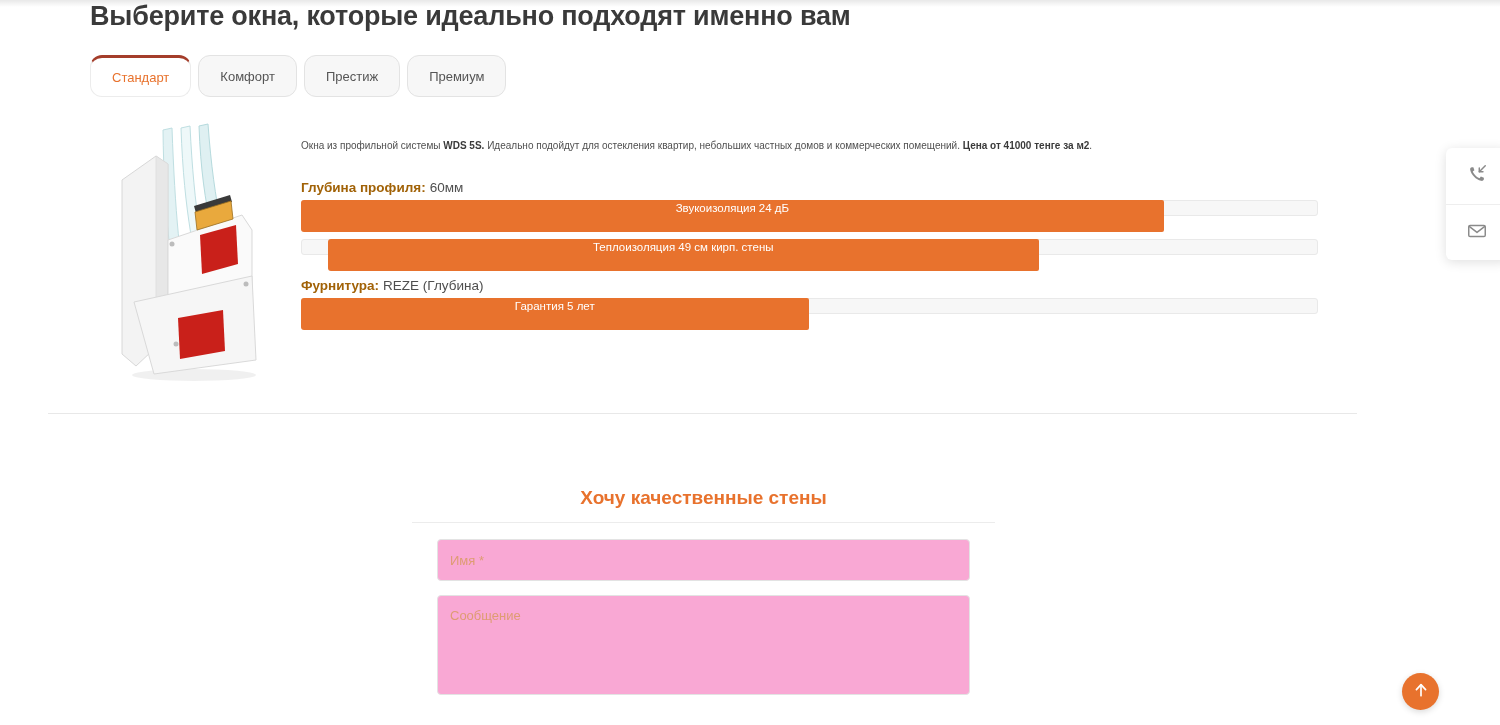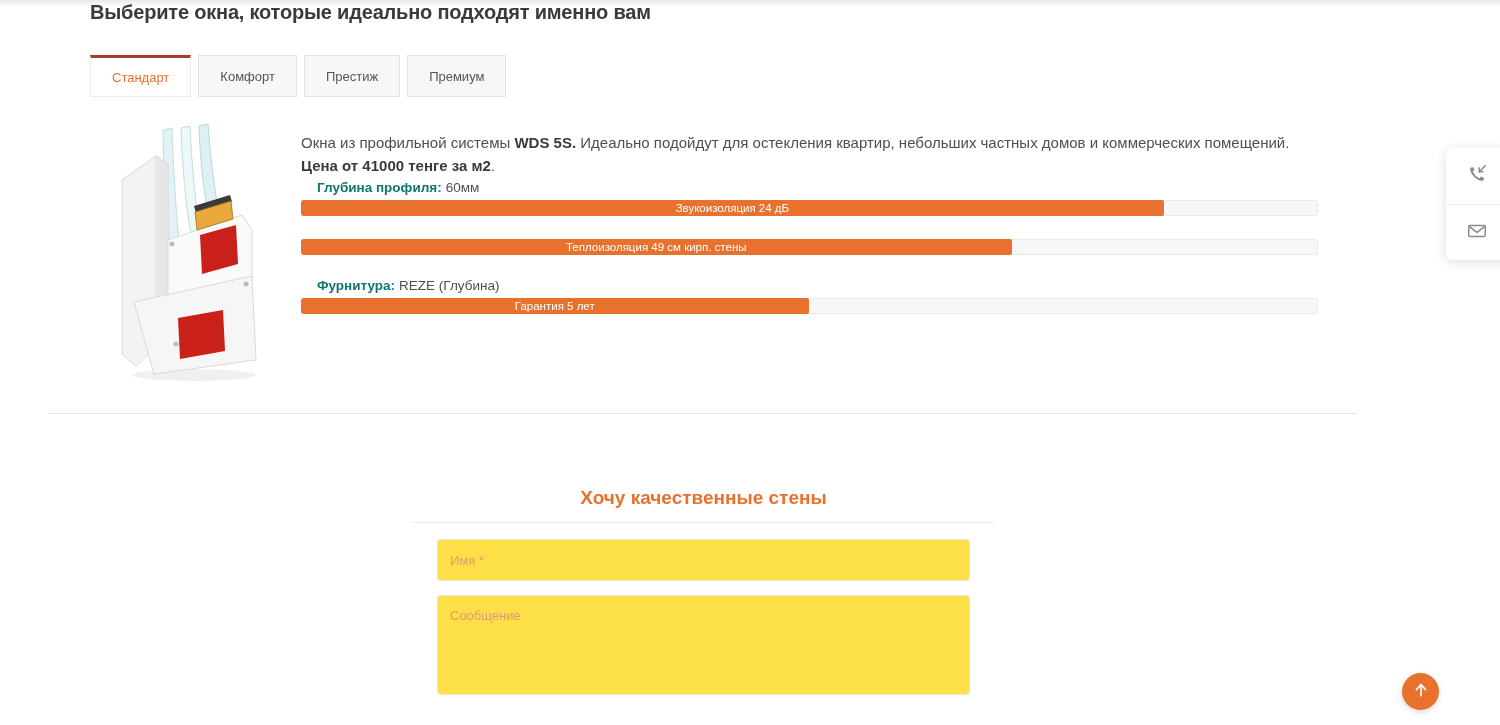--- a/index.html
+++ b/index.html
@@ -5,54 +5,54 @@
   * { margin:0; padding:0; box-sizing:border-box; }
   html,body { width:1500px; height:725px; }
   body {
     position:relative; overflow:hidden; background:#ffffff;
     font-family:"Liberation Sans","DejaVu Sans",sans-serif; color:#4f4f4f;
   }
   .top-shadow { position:absolute; left:0; top:0; width:1500px; height:7px;
     background:linear-gradient(to bottom, rgba(0,0,0,0.09), rgba(0,0,0,0)); }
 
   
-  .section-title { position:absolute; left:90px; top:1px; font-size:20px; font-weight:bold;
+  .section-title { position:absolute; left:90px; top:1px; font-size:27px; font-weight:bold;
     color:#3a3a3a; letter-spacing:-0.2px; }
 
   
   .tabs { position:absolute; left:90px; top:55px; display:flex; gap:7px; }
   .tab { height:42px; padding:0 21px; display:flex; align-items:center; font-size:13px;
-    color:#555; background:#f7f7f7; border:1px solid #e3e3e3; border-radius:0; cursor:pointer; }
+    color:#555; background:#f7f7f7; border:1px solid #e3e3e3; border-radius:12px; cursor:pointer; }
   .tab.active { background:#ffffff; color:#e8722d; border:1px solid #ececec;
     border-top:3px solid #a43d2a; }
 
   
   .product-image { position:absolute; left:106px; top:122px; width:158px; height:262px; }
   .product-info { position:absolute; left:301px; top:131px; width:1017px; }
-  .desc { font-size:15px; line-height:23px; color:#4f4f4f; margin-bottom:3px; }
+  .desc { font-size:10px; line-height:30px; color:#4f4f4f; margin-bottom:19px; }
   .desc b { color:#3a3a3a; }
   .spec-row { margin-bottom:23px; }
   .spec-label { font-size:13.5px; margin-bottom:5px; }
-  .spec-label b { color:#0f766e;margin-left:16px; }
+  .spec-label b { color:#a16207; }
   .spec-label span.val { color:#4f4f4f; margin-left:4px; font-weight:normal; }
   .bar-track { position:relative; width:100%; height:16px; background:#f7f7f7;
     border:1px solid #e9e9e9; border-radius:3px; }
-  .bar-fill { position:absolute; left:-1px; top:-1px; height:16px; background:#e8722d;
+  .bar-fill { position:absolute; left:-1px; top:-1px; height:32px; background:#e8722d;
     border-radius:3px 2px 2px 3px; color:#ffffff; font-size:11.5px; line-height:16px;
     text-align:center; white-space:nowrap; overflow:hidden; }
 
   .divider { position:absolute; left:48px; top:413px; width:1309px; height:0;
     border-top:1px solid #e8e8e8; }
 
   
   .form-wrap { position:absolute; left:412px; top:487px; width:583px; }
   .form-title { text-align:center; color:#e8722d; font-size:19px; font-weight:bold; margin-bottom:13px; }
   .form-divider { border-top:1px solid #ececec; margin-bottom:16px; }
   .form-fields { padding:0 25px; }
-  .form-input, .form-textarea { display:block; width:100%; background:#fde047;
+  .form-input, .form-textarea { display:block; width:100%; background:#f9a8d4;
     border:1px solid #e3e3e3; border-radius:4px; font-size:13px; color:#555;
     font-family:"Liberation Sans","DejaVu Sans",sans-serif; outline:none; }
   .form-input { height:42px; padding:0 12px; margin-bottom:14px; }
   .form-textarea { height:100px; padding:12px; resize:none; }
   .form-input::placeholder, .form-textarea::placeholder { color:#de9c72; opacity:1; }
 
   
   .contact-panel { position:absolute; left:1446px; top:148px; width:62px; height:112px;
     background:#ffffff; border-radius:6px 0 0 6px; box-shadow:0 2px 12px rgba(0,0,0,0.13); }
   .contact-cell { width:100%; height:56px; display:flex; align-items:center; justify-content:center;
@@ -110,21 +110,21 @@
 
   <div class="spec-row">
     <div class="spec-label"><b>Глубина профиля:</b><span class="val">60мм</span></div>
     <div class="bar-track">
       <div class="bar-fill" style="width: 85%;">Звукоизоляция 24 дБ</div>
     </div>
   </div>
 
   <div class="spec-row">
     <div class="bar-track">
-      <div class="bar-fill" style="width: 70%;">Теплоизоляция 49 см кирп. стены</div>
+      <div class="bar-fill" style="width: 70%; margin-left: 27px;">Теплоизоляция 49 см кирп. стены</div>
     </div>
   </div>
 
   <div class="spec-row">
     <div class="spec-label"><b>Фурнитура:</b><span class="val">REZE (Глубина)</span></div>
     <div class="bar-track">
       <div class="bar-fill" style="width: 50%;">Гарантия 5 лет</div>
     </div>
   </div>
 </div>

